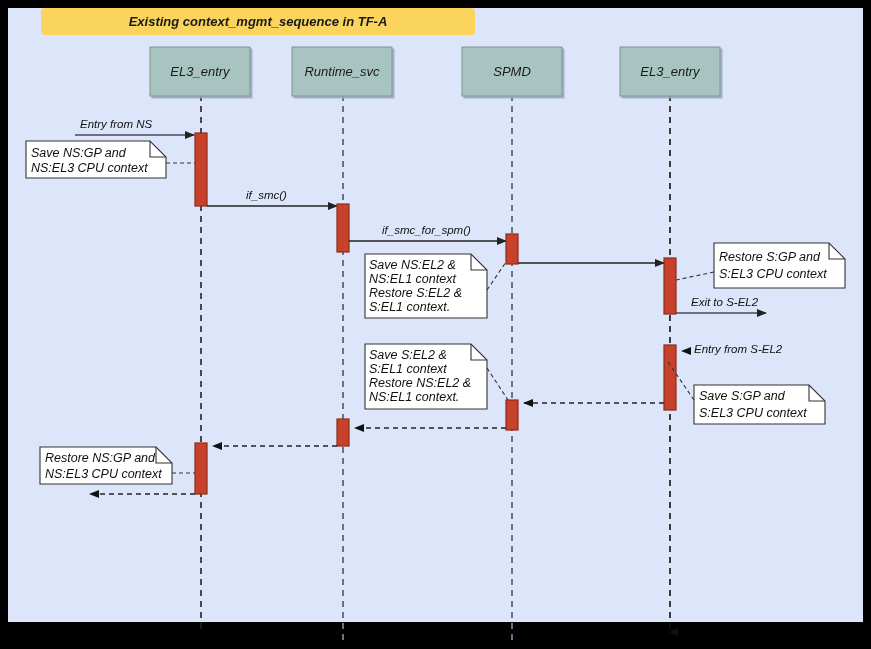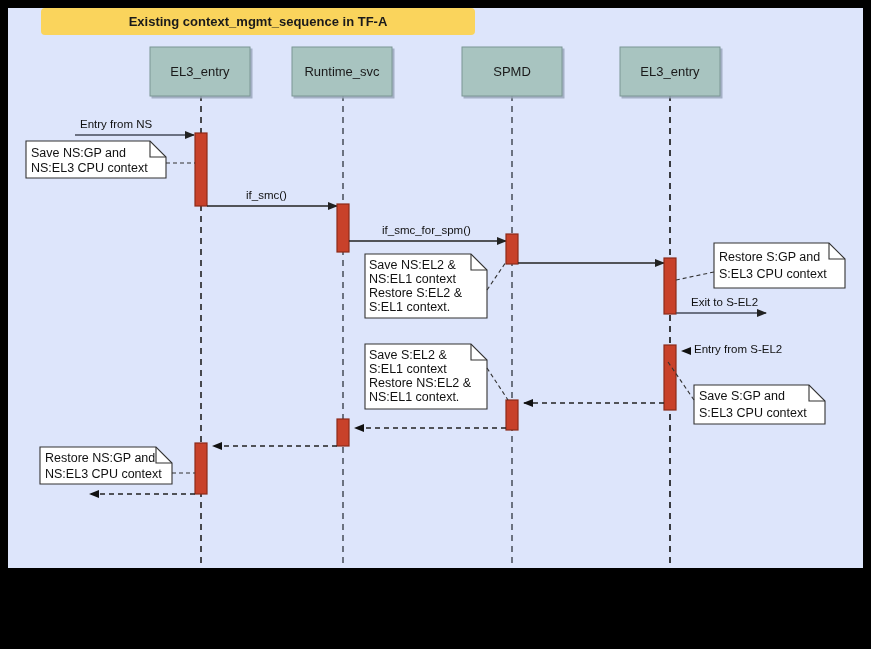--- a/index.html
+++ b/index.html
@@ -3,24 +3,25 @@
 <meta charset="utf-8">
 <style>
   html, body {
     margin: 0;
     padding: 0;
     background: #000000;
   }
   #canvas {
     position: relative;
     width: 871px;
-    height: 568px;
+    height: 649px;
     background: #be185d;
     overflow: hidden;
     font-family: "Liberation Sans", sans-serif;
+    font-style: italic;
   }
   svg#diagram {
     display: block;
     width: 871px;
     height: 649px;
   }
   .note-text, .msg-label, .lifeline-label, .title-text {
     font-family: "Liberation Sans", sans-serif;
   }
   .lifeline-label {

